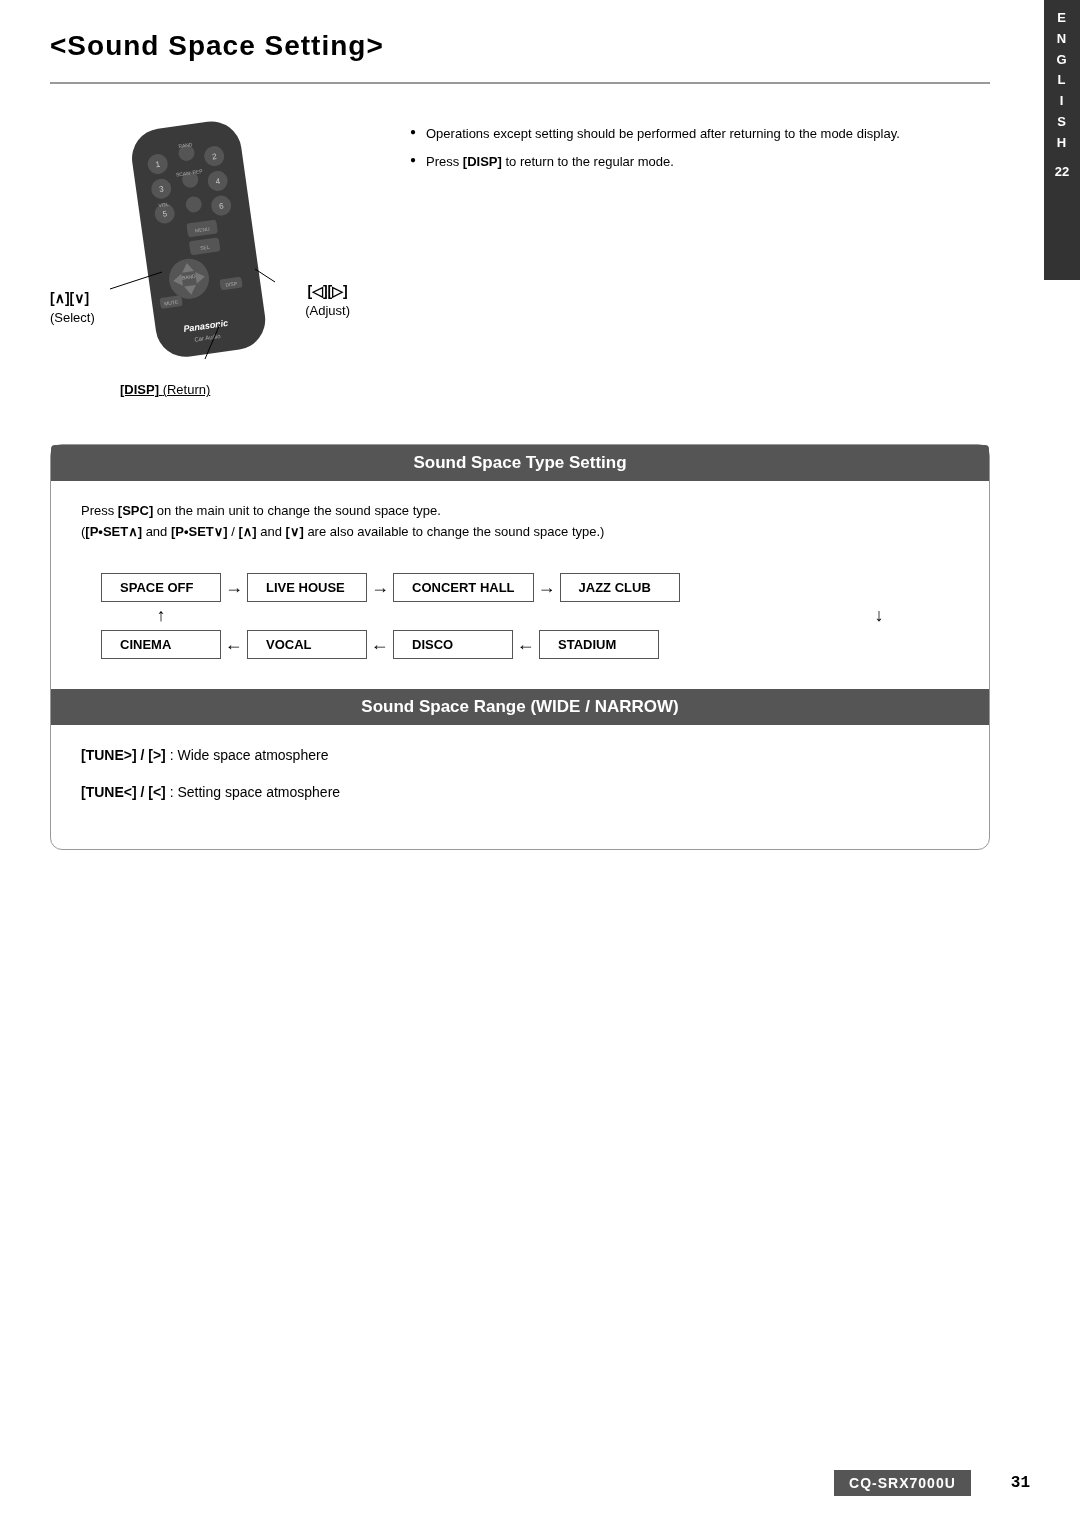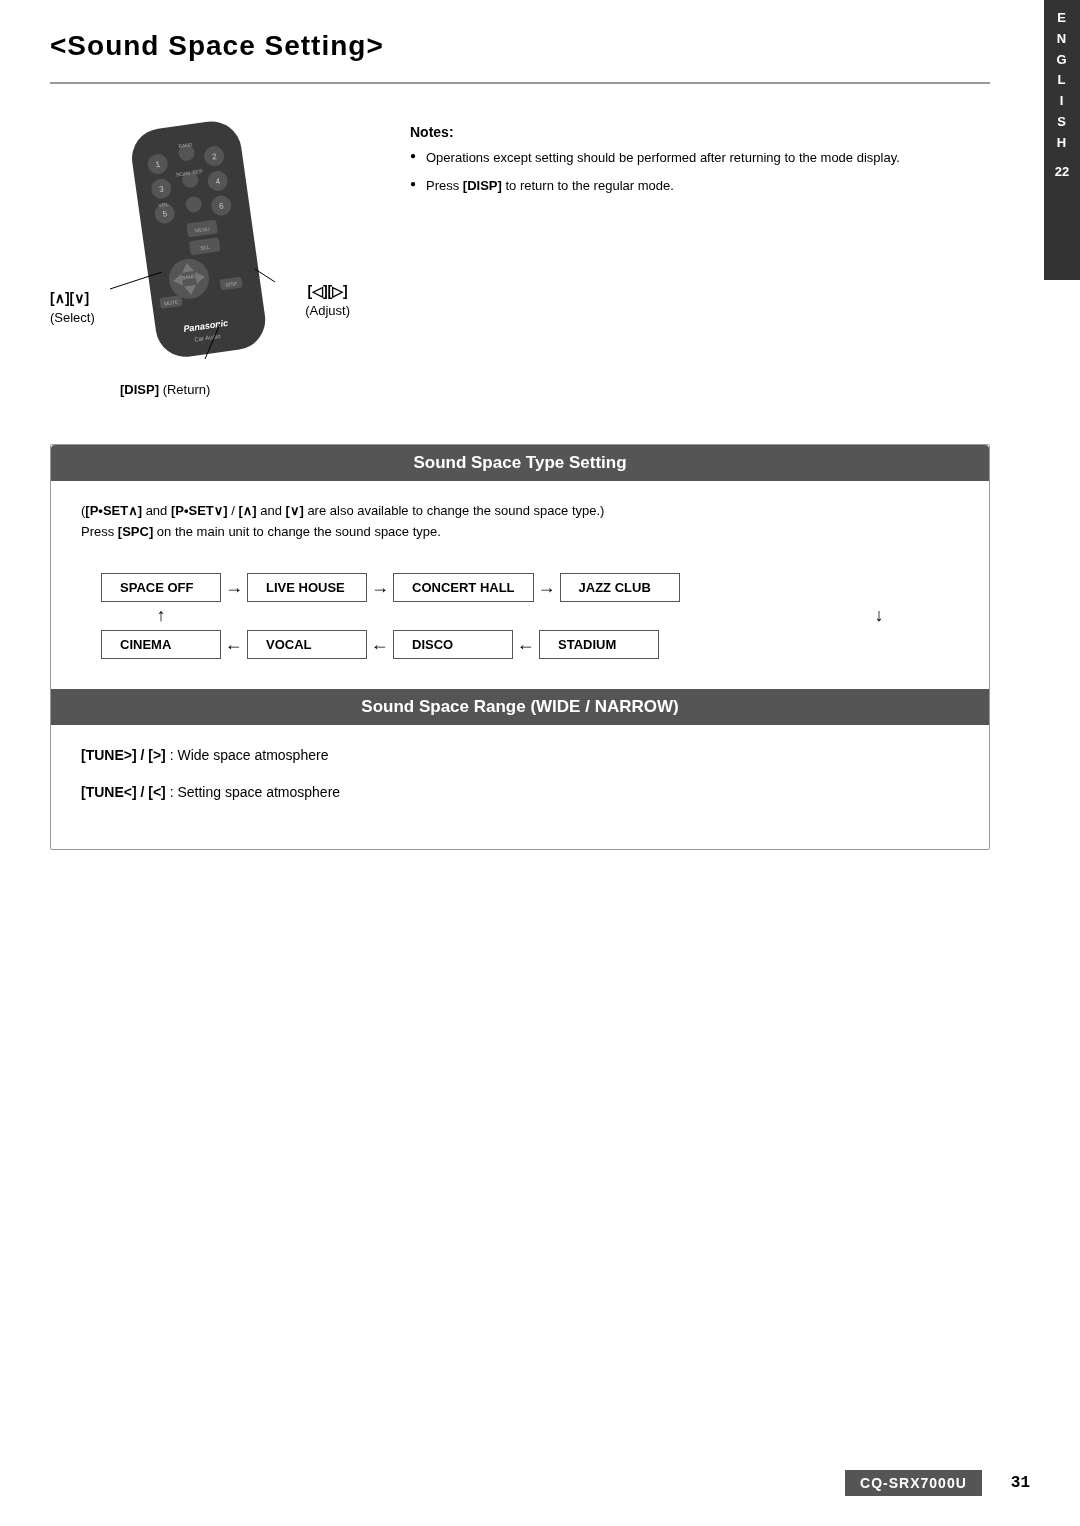--- a/index.html
+++ b/index.html
@@ -104,21 +104,21 @@
       content: '●';
       position: absolute;
       left: 0;
       top: 0;
       font-size: 10px;
     }
 
     
     .box-section {
       border: 1.5px solid #999;
-      border-radius: 2px;
+      border-radius: 12px;
       padding: 0 0 30px 0;
       margin-bottom: 30px;
     }
 
     
     .section-header {
       background: #555;
       color: #fff;
       text-align: center;
       padding: 8px 20px;
@@ -296,42 +296,41 @@
         <div style="position:absolute; left:0; top:175px; font-size:13px; line-height:1.4;">
           <div style="font-weight:bold; font-size:14px;">[∧][∨]</div>
           <div>(Select)</div>
         </div>
 
         <div style="position:absolute; right:0; top:168px; font-size:13px; line-height:1.4; text-align:center;">
           <div style="font-weight:bold; font-size:14px;">[◁][▷]</div>
           <div>(Adjust)</div>
         </div>
 
-        <div style="position:absolute; left:70px; top:268px; font-size:13px;">
+        <div style="position:absolute; left:70px; top:268px; font-size:13px;text-decoration:underline;">
           <span style="font-weight:bold;">[DISP]</span> <span>(Return)</span>
         </div>
       </div>
     </div>
 
     <div class="notes-section">
-      <div class="notes-title">Notes:</div>
       <ul class="notes-list">
         <li>Operations except setting should be performed after returning to the mode display.</li>
         <li>Press <strong>[DISP]</strong> to return to the regular mode.</li>
       </ul>
     </div>
   </div>
 
   <div class="box-section">
 
     <div class="section-header">Sound Space Type Setting</div>
 
     <div class="section-desc">
+      <div>Press <strong>[SPC]</strong> on the main unit to change the sound space type.</div>
       <div>(<strong>[P•SET∧]</strong> and <strong>[P•SET∨]</strong> / <strong>[∧]</strong> and <strong>[∨]</strong> are also available to change the sound space type.)</div>
-      <div>Press <strong>[SPC]</strong> on the main unit to change the sound space type.</div>
     </div>
 
     <div style="padding: 10px 50px 20px 50px;">
 
       <div style="display:flex; align-items:center; margin-bottom:0;">
         <div class="flow-box">SPACE OFF</div>
         <div class="arrow-right">→</div>
         <div class="flow-box">LIVE HOUSE</div>
         <div class="arrow-right">→</div>
         <div class="flow-box">CONCERT HALL</div>
@@ -375,17 +374,17 @@
           <span> : Setting space atmosphere</span>
         </div>
       </div>
     </div>
 
   </div>
 
 </div>
 
 <div style="position:absolute; bottom:30px; left:50px; right:50px; display:flex; justify-content:flex-end; align-items:center;">
-  <div style="display:flex; align-items:center; gap:29px;">
+  <div style="display:flex; align-items:center; gap:40px;">
     <div class="model-badge">CQ-SRX7000U</div>
     <div class="page-number">31</div>
   </div>
 </div>
 
 </body></html>

